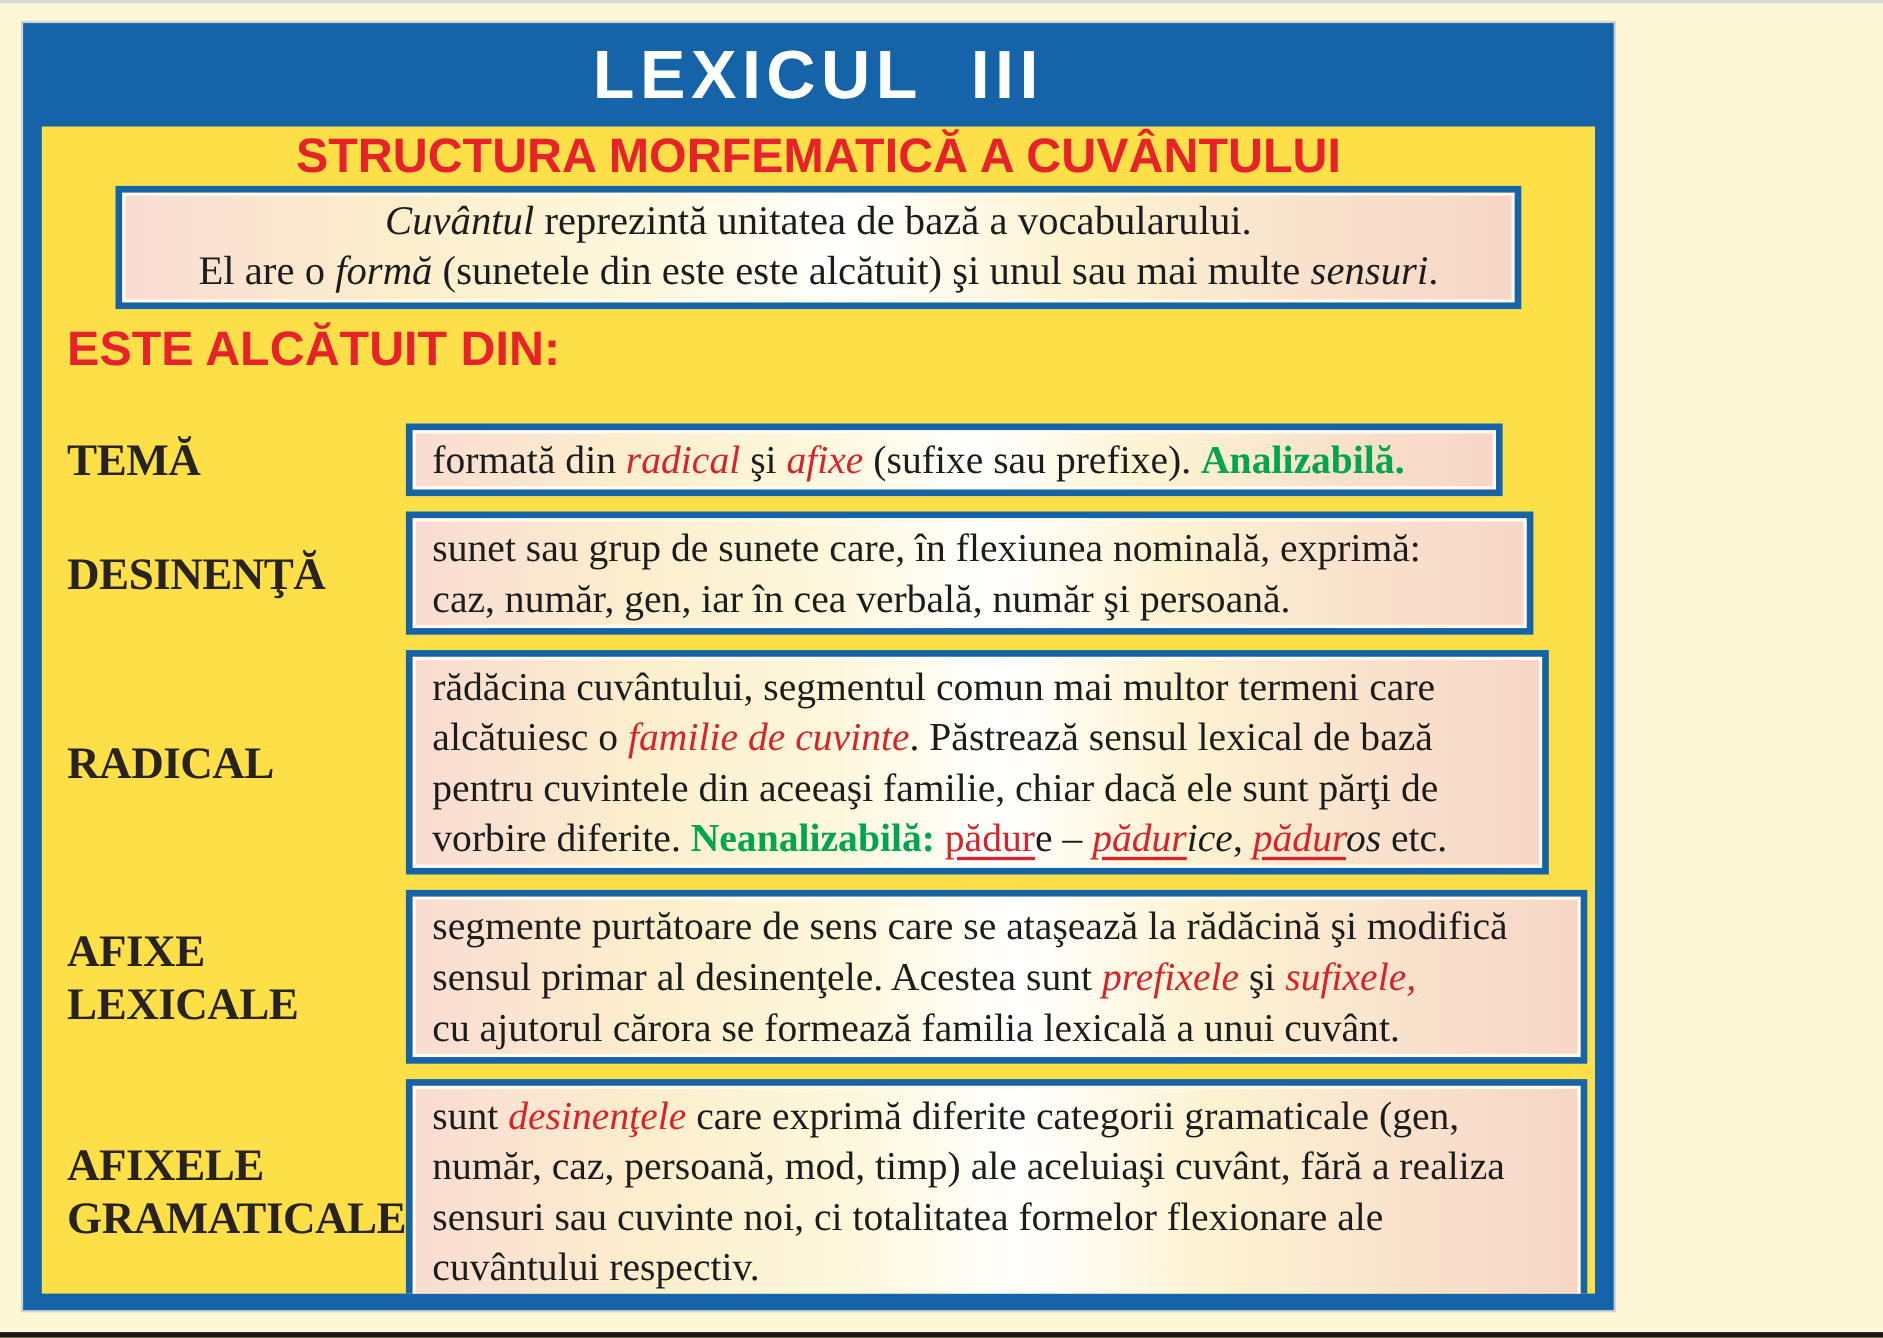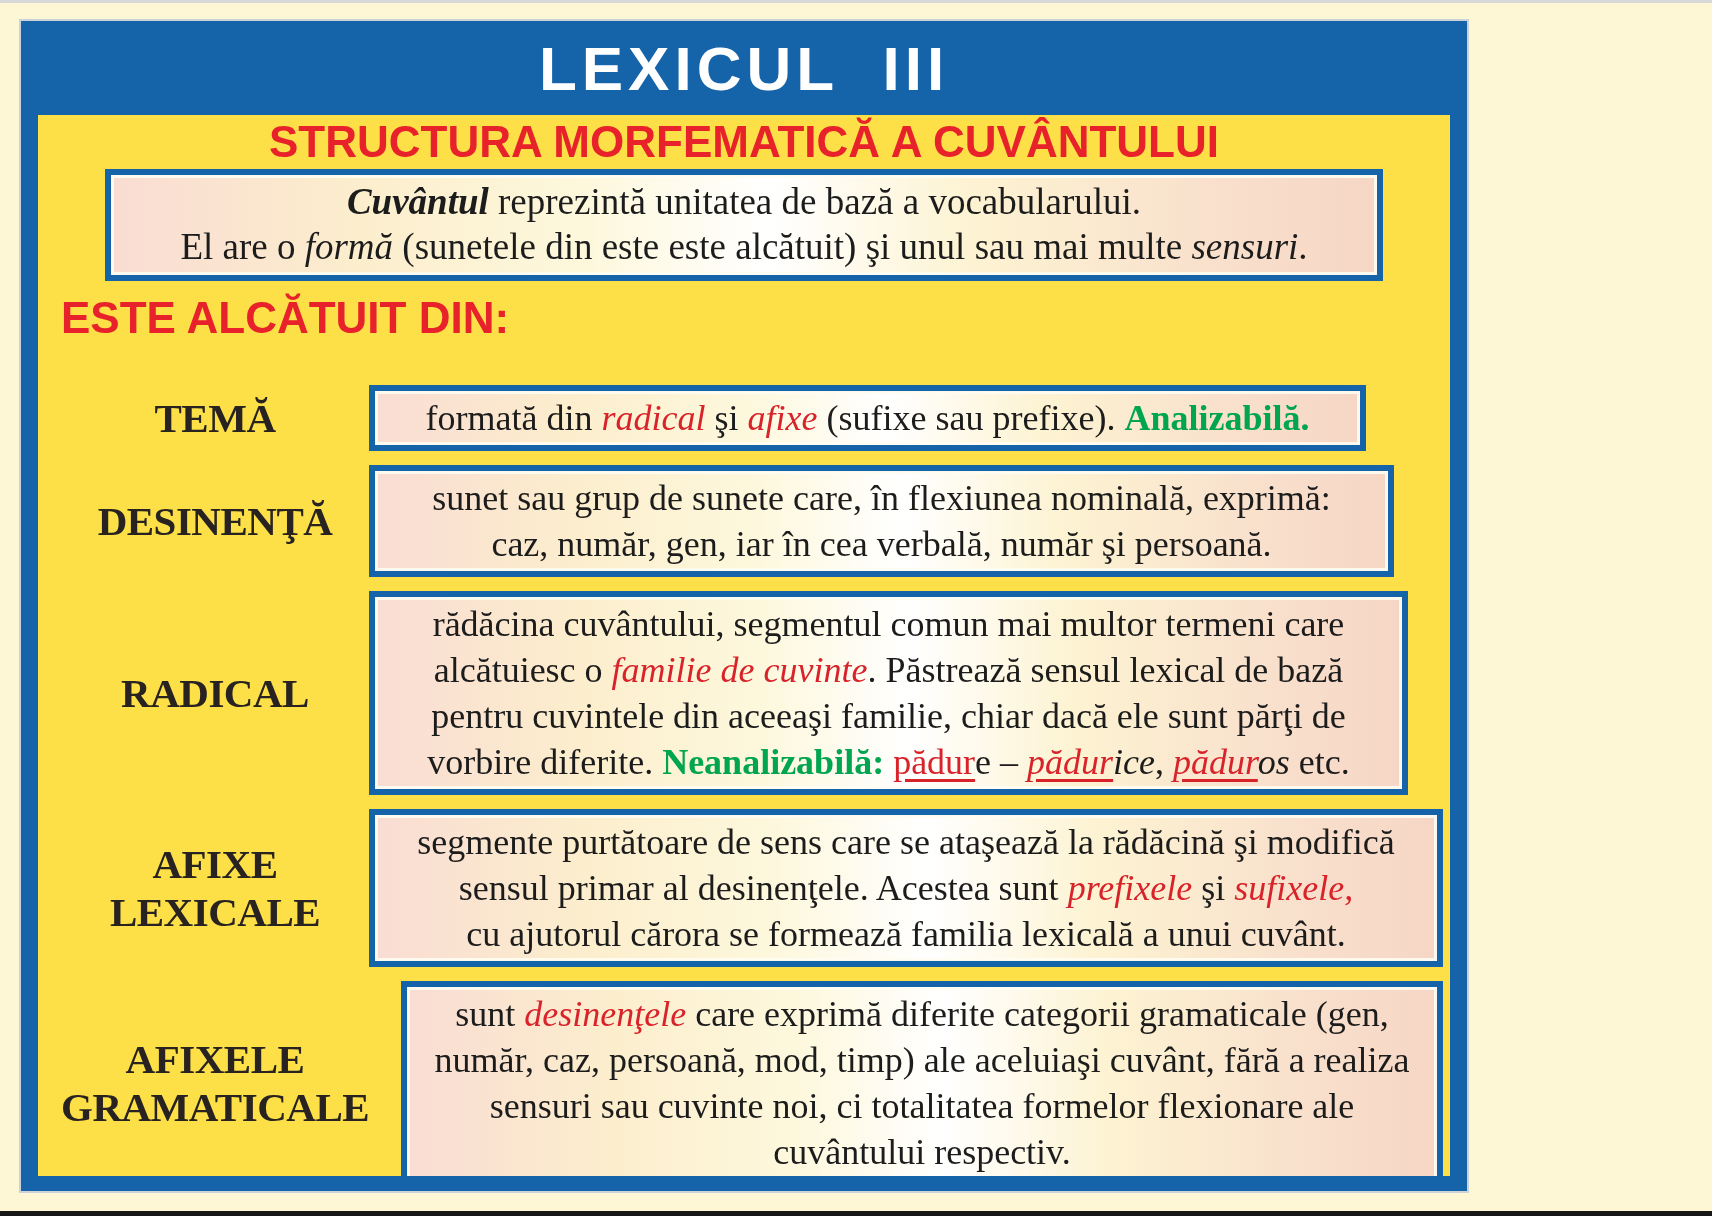--- a/index.html
+++ b/index.html
@@ -36,39 +36,39 @@
   .introbox{
     margin:4px 67px 0;
     padding:4px 20px 6px;
     font-size:37px;line-height:45px;color:#1c1c1c;
   }
   .introbox .rich-line{text-align:center;white-space:nowrap;}
   .section-heading{
     margin:14px 0 0 23px;color:#e8222a;
     font-family:"Liberation Sans",sans-serif;font-weight:bold;font-size:44px;line-height:46px;
   }
-  .rows{margin-top:44px;text-align:center;}
+  .rows{margin-top:44px;}
   .row{display:flex;align-items:center;margin-bottom:14px;}
   .label{
     flex:none;width:308px;padding-left:23px;
     font-weight:bold;font-size:41px;line-height:48px;color:#282320;
     white-space:pre-line;letter-spacing:-0.5px;
   }
   .box{
     flex:1;padding:4px 18px;
     font-size:36px;line-height:46px;color:#1c1c1c;
   }
   .box .rich-line{white-space:nowrap;}
   .m0{margin-right:84px;}
   .m1{margin-right:56px;}
   .m2{margin-right:42px;}
   .m3{margin-right:7px;}
-  .m4{margin-right:7px;margin-left:32px;}
+  .m4{margin-right:7px;}
   .s-i{font-style:italic;}
-  .s-bi{font-style:italic;font-weight:bold;}
+  .s-bi{font-style:italic;font-weight:normal;}
   .s-ri{font-style:italic;color:#d8232a;}
   .s-gb{font-weight:bold;color:#00a550;}
   .s-ru{color:#d8232a;text-decoration:underline;text-decoration-thickness:3px;text-underline-offset:5px;}
   .s-riu{font-style:italic;color:#d8232a;text-decoration:underline;text-decoration-thickness:3px;text-underline-offset:5px;}
 </style>
 </head>
 <body>
 
 <div class="top-line"></div>
 

